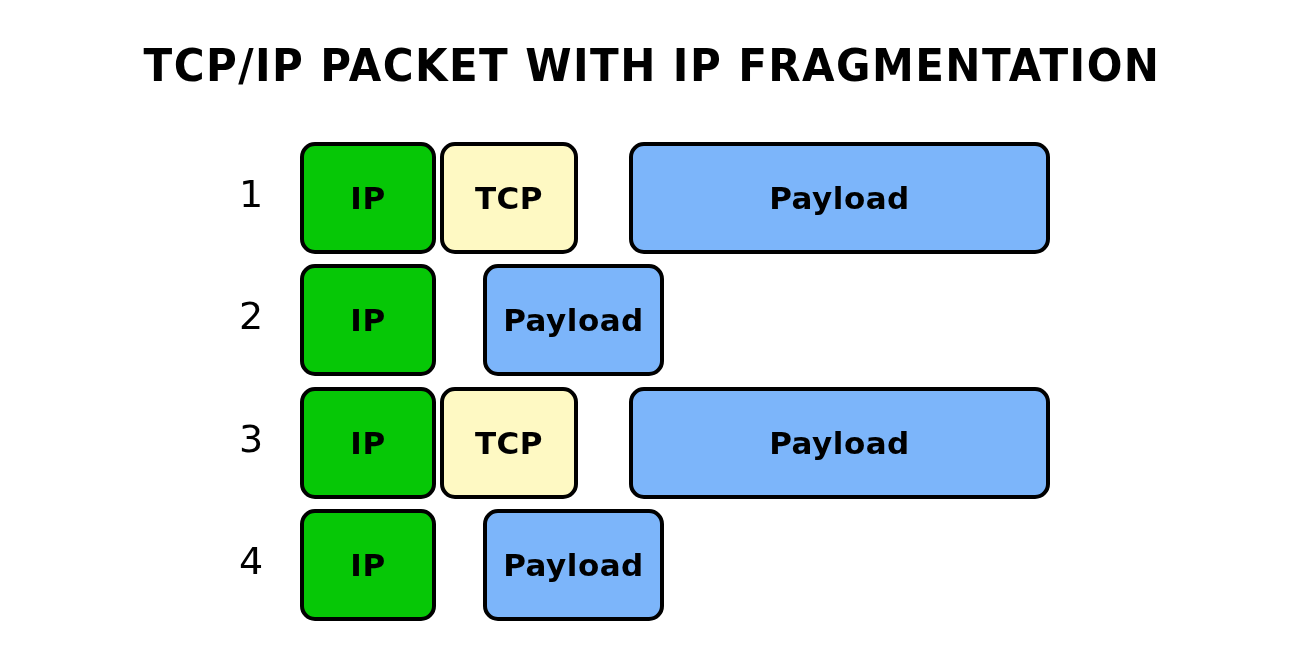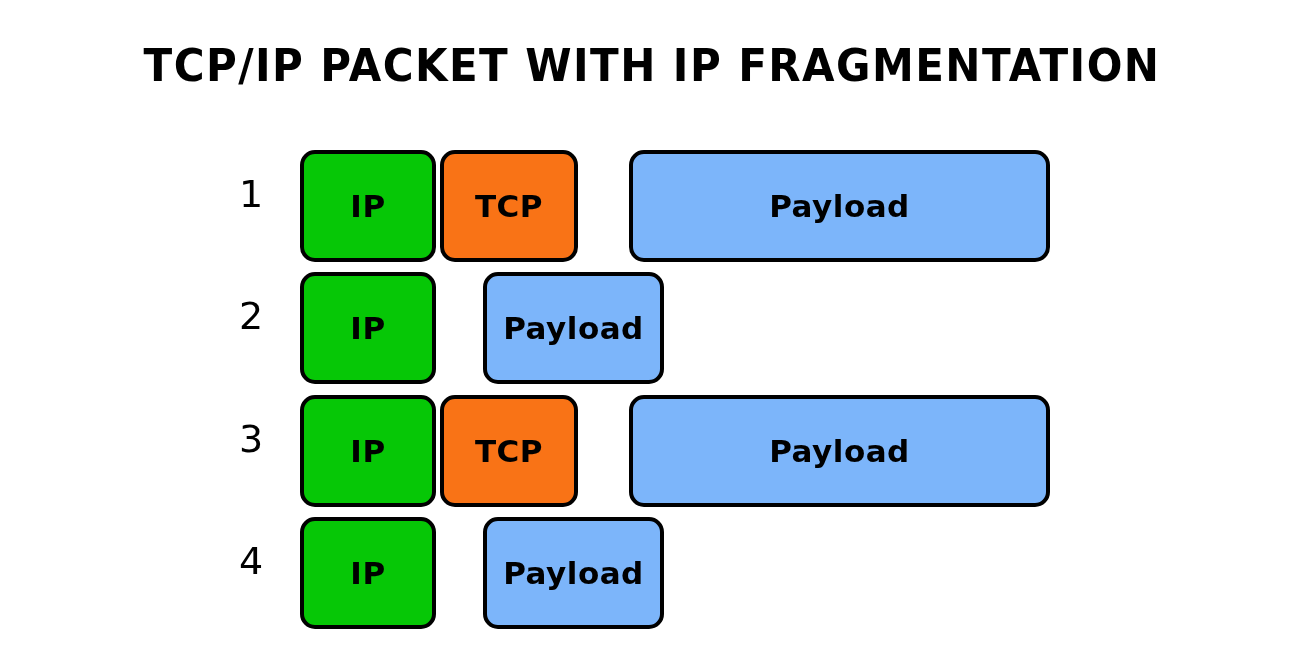--- a/index.html
+++ b/index.html
@@ -53,36 +53,36 @@
     align-items: center;
     justify-content: center;
     font-family: "DejaVu Sans", sans-serif;
     font-size: 38px;
     font-weight: normal;
     color: #000000;
   }
 
   .field-box {
     position: absolute;
-    top: 8px;
+    top: 0;
     height: 112px;
     box-sizing: border-box;
     border: 4px solid #000000;
     border-radius: 15px;
     display: flex;
     align-items: center;
     justify-content: center;
     font-family: "DejaVu Sans", sans-serif;
     font-size: 31px;
     font-weight: bold;
     color: #000000;
     letter-spacing: 0.5px;
   }
   .field-ip      { background: #06C706; }
-  .field-tcp     { background: #f97316; }
+  .field-tcp     { background: #fef9c3; }
   .field-payload { background: #7CB5FA; margin-left: 48px; }
 </style>
 </head>
 <body>
 
 <div id="canvas">
 
   <div id="diagram-title">TCP/IP PACKET WITH IP FRAGMENTATION</div>
 
   <div id="rows-container">

